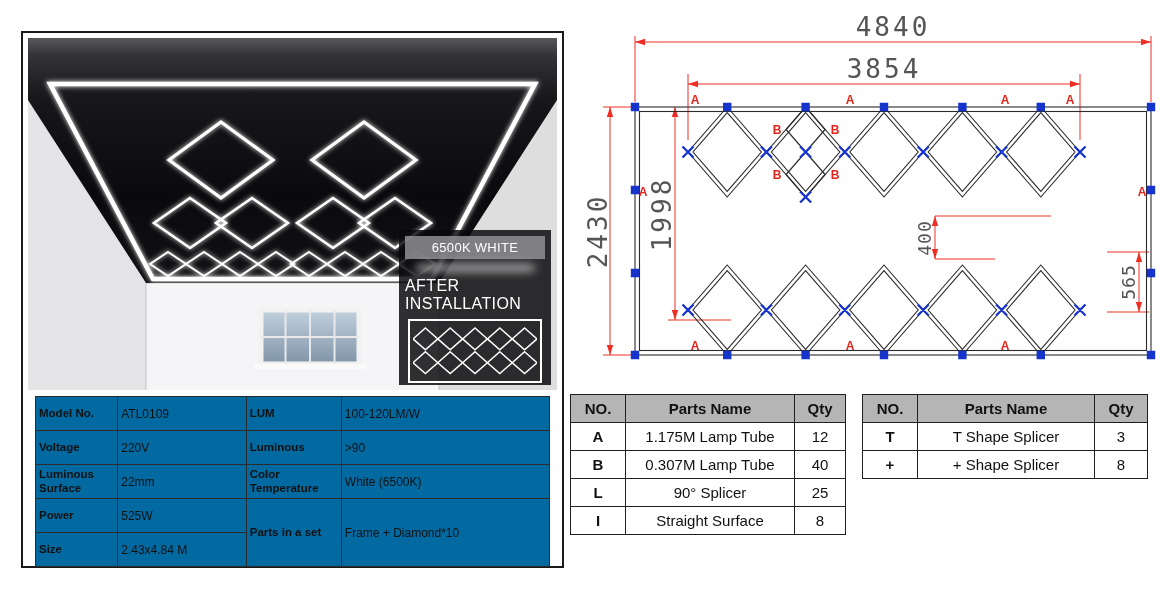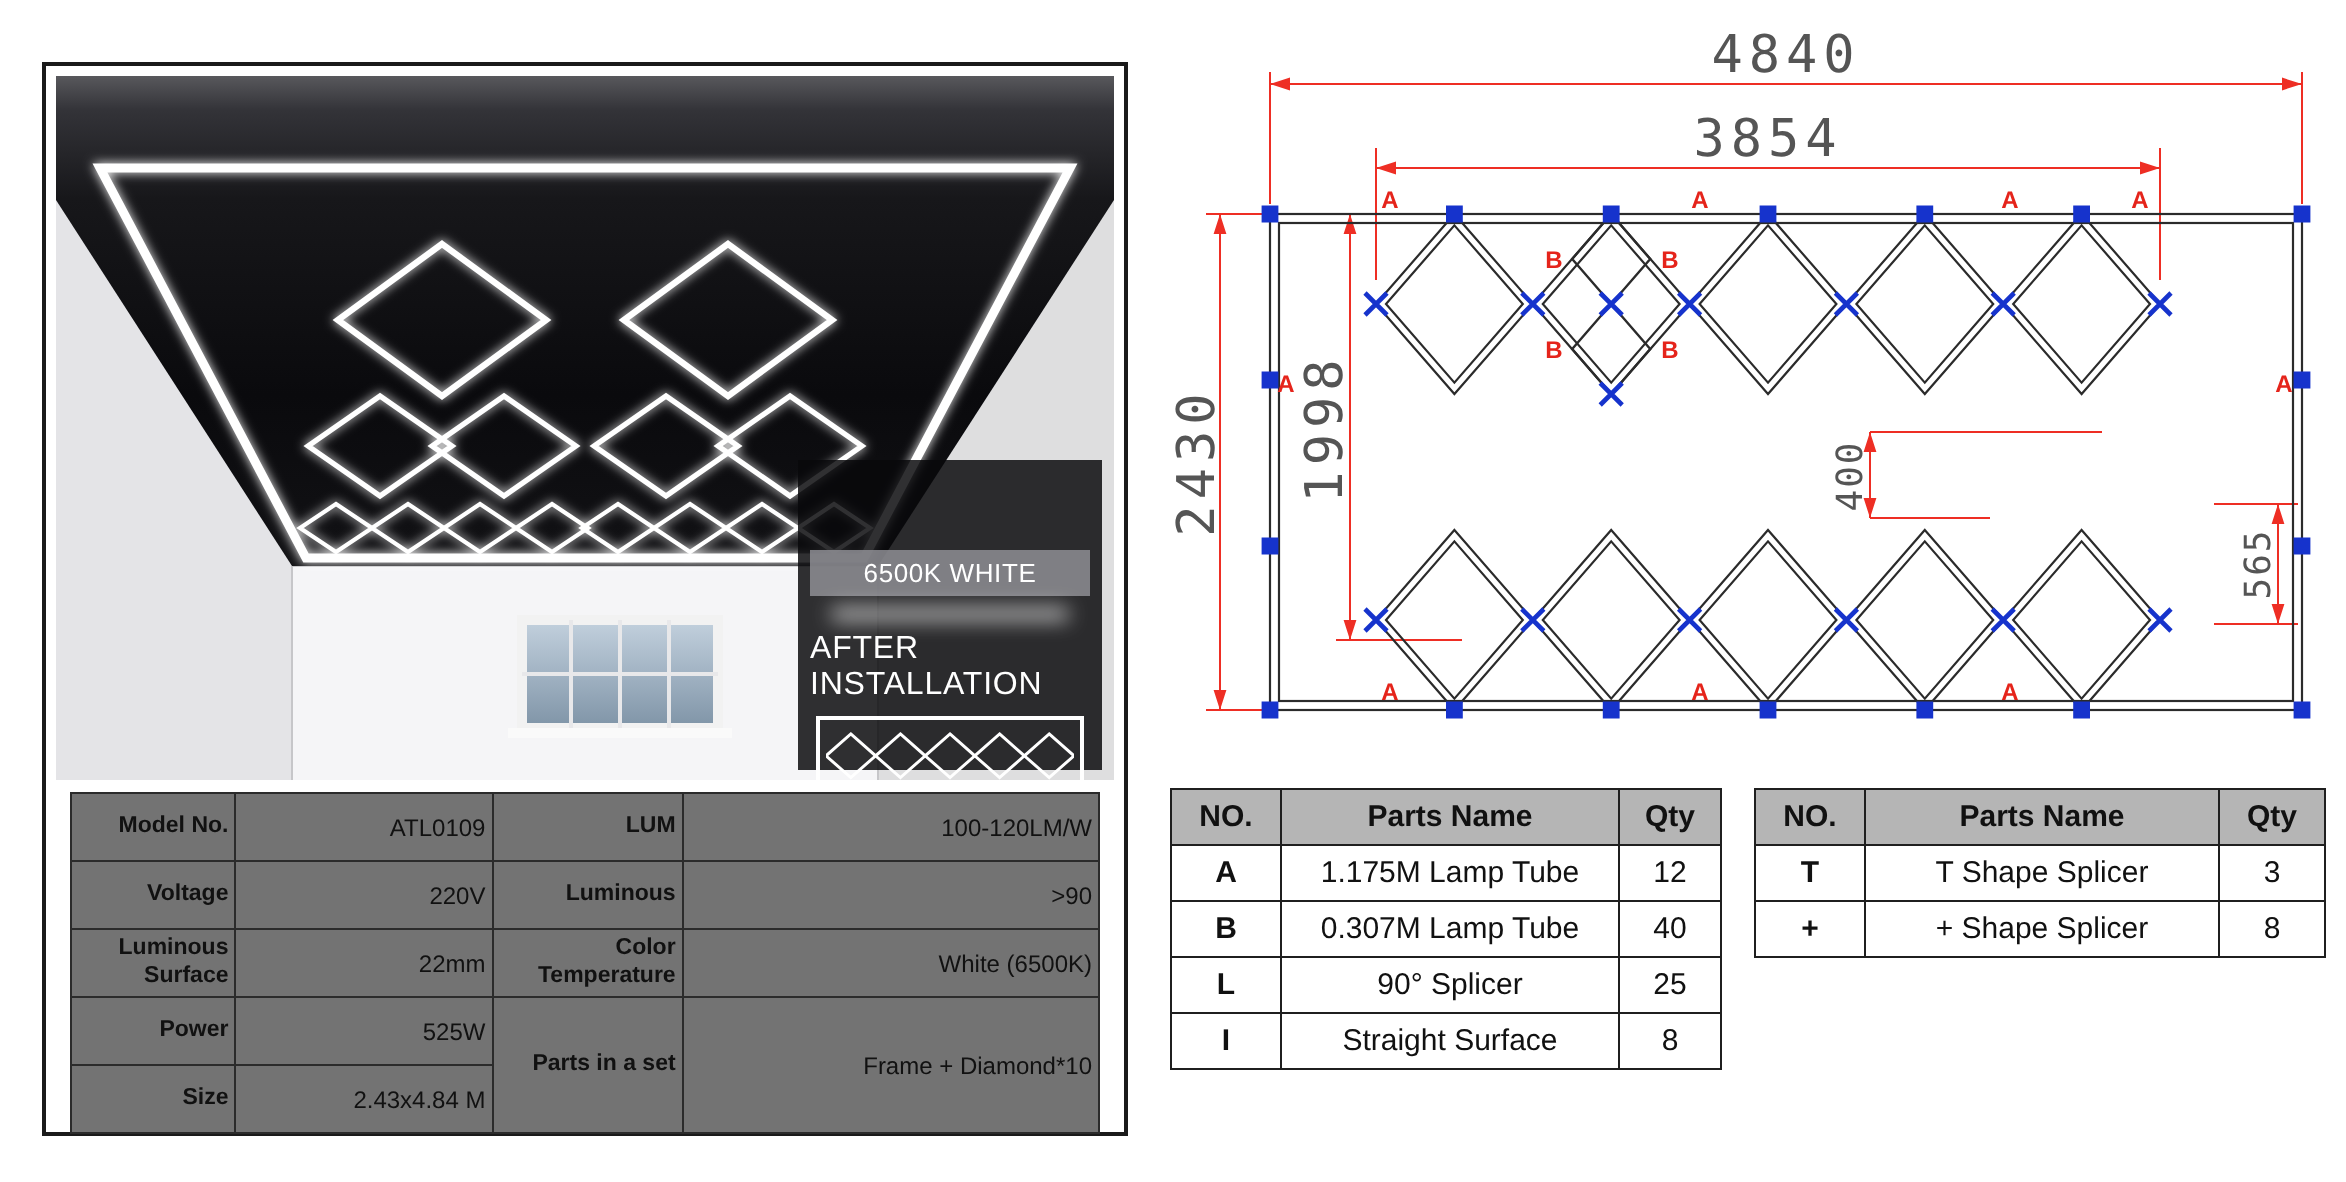--- a/index.html
+++ b/index.html
@@ -8,47 +8,47 @@
 
   
   .left-panel{position:absolute;left:21px;top:31px;width:543px;height:537px;
               border:2px solid #1a1a1a;background:#fff;box-sizing:border-box;padding:5px;}
   .photo{position:relative;width:100%;height:352px;background:#0c0c0e;overflow:hidden;}
   .photo svg{display:block;width:100%;height:100%;}
   .photo-overlay{position:absolute;right:6px;top:192px;bottom:5px;width:152px;
                  background:rgba(8,8,11,0.84);display:flex;flex-direction:column;
                  align-items:center;gap:6px;padding:6px 6px;box-sizing:border-box;}
   .ct-badge{width:100%;background:rgba(142,142,148,0.85);color:#fff;font-size:13px;
-            text-align:center;padding:4px 0;letter-spacing:.3px;margin-top:39px;}
+            text-align:center;padding:4px 0;letter-spacing:.3px;}
   .tube{width:112px;height:11px;background:#fff;border-radius:6px;margin:3px 0;
         box-shadow:0 0 10px 3px rgba(255,255,255,.75);}
   .after{color:#fff;font-size:16px;letter-spacing:.4px;}
   .dbox{border:2px solid #fff;padding:5px 3px;width:134px;box-sizing:border-box;}
   .dbox svg{display:block;width:100%;height:auto;}
 
   table.spec{width:calc(100% - 14px);margin:6px 7px 0;border-collapse:collapse;table-layout:fixed;}
-  table.spec th,table.spec td{border:1px solid #2b2b2b;text-align:right;vertical-align:middle;
-            padding:2px 3px;height:29px;font-size:12px;background:#737373;}
+  table.spec th,table.spec td{border:1px solid #2b2b2b;text-align:left;vertical-align:middle;
+            padding:2px 3px;height:29px;font-size:12px;background:#0369a1;}
   table.spec th{font-weight:bold;font-size:11.5px;line-height:1.15;}
   .sc1{width:16%;} .sc2{width:25%;} .sc3{width:18.5%;} .sc4{width:40.5%;}
 
   
   .diagram{position:absolute;left:583px;top:12px;width:582px;height:372px;}
   .tube-line{fill:none;stroke:#2b2b2b;stroke-width:1.1;}
   .thin-line{fill:none;stroke:#2b2b2b;stroke-width:1.2;}
   .dim{fill:none;stroke:#ee2e24;stroke-width:1;}
   .dimarrow{fill:#ee2e24;stroke:none;}
   .dimnum{fill:#555;font-family:"DejaVu Sans Mono",monospace;font-size:26px;letter-spacing:3px;}
   .dimnum.small{font-size:18px;letter-spacing:1px;}
   .lblA,.lblB{fill:#e5241b;font-family:"Liberation Sans",sans-serif;font-size:12px;font-weight:600;}
   .xmark{fill:none;stroke:#1633cc;stroke-width:2.3;}
   .bluesq{fill:#1633cc;stroke:none;}
 
   
-  .parts{position:absolute;left:585px;top:394px;display:flex;gap:16px;align-items:flex-start;}
+  .parts{position:absolute;left:570px;top:394px;display:flex;gap:16px;align-items:flex-start;}
   table.parts-table{border-collapse:collapse;background:#fff;}
   table.parts-table th,table.parts-table td{border:1.5px solid #1f1f1f;text-align:center;
         vertical-align:middle;padding:5px 8px;font-size:15px;}
   table.parts-table thead th{background:#b5b5b5;font-weight:bold;}
   td.pno{font-weight:bold;min-width:38px;}
   .t1 .pname{min-width:152px;} .t1 .pqty{min-width:34px;}
   .t2 .pname{min-width:160px;} .t2 .pqty{min-width:36px;}
 </style>
 </head>
 <body>

